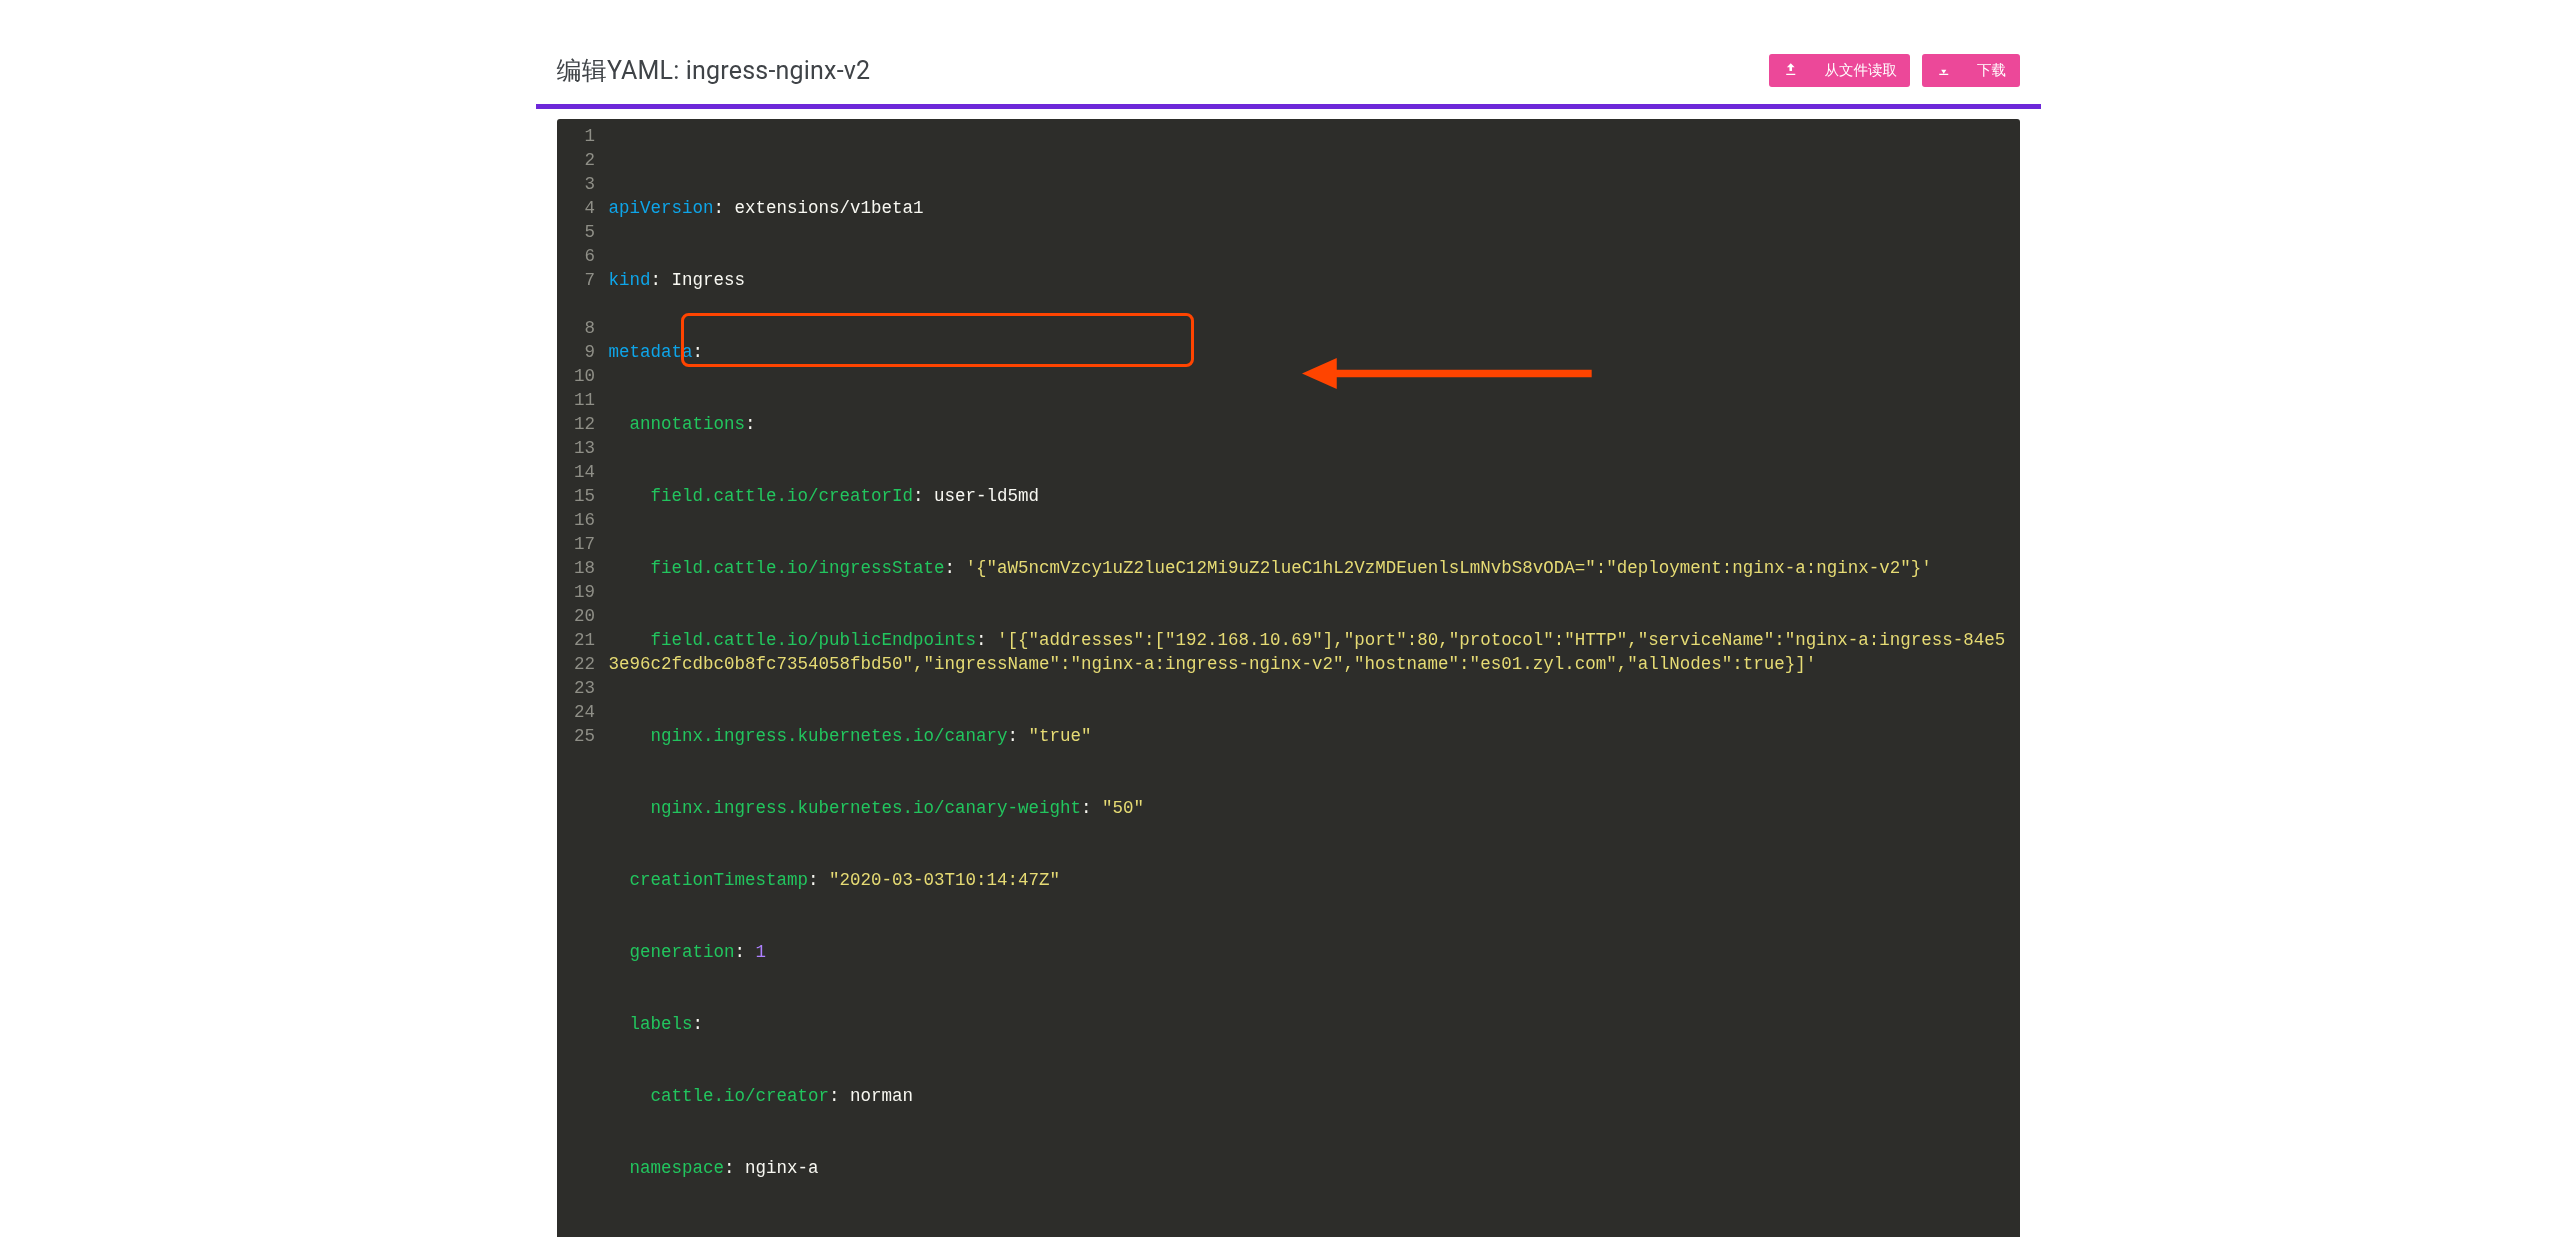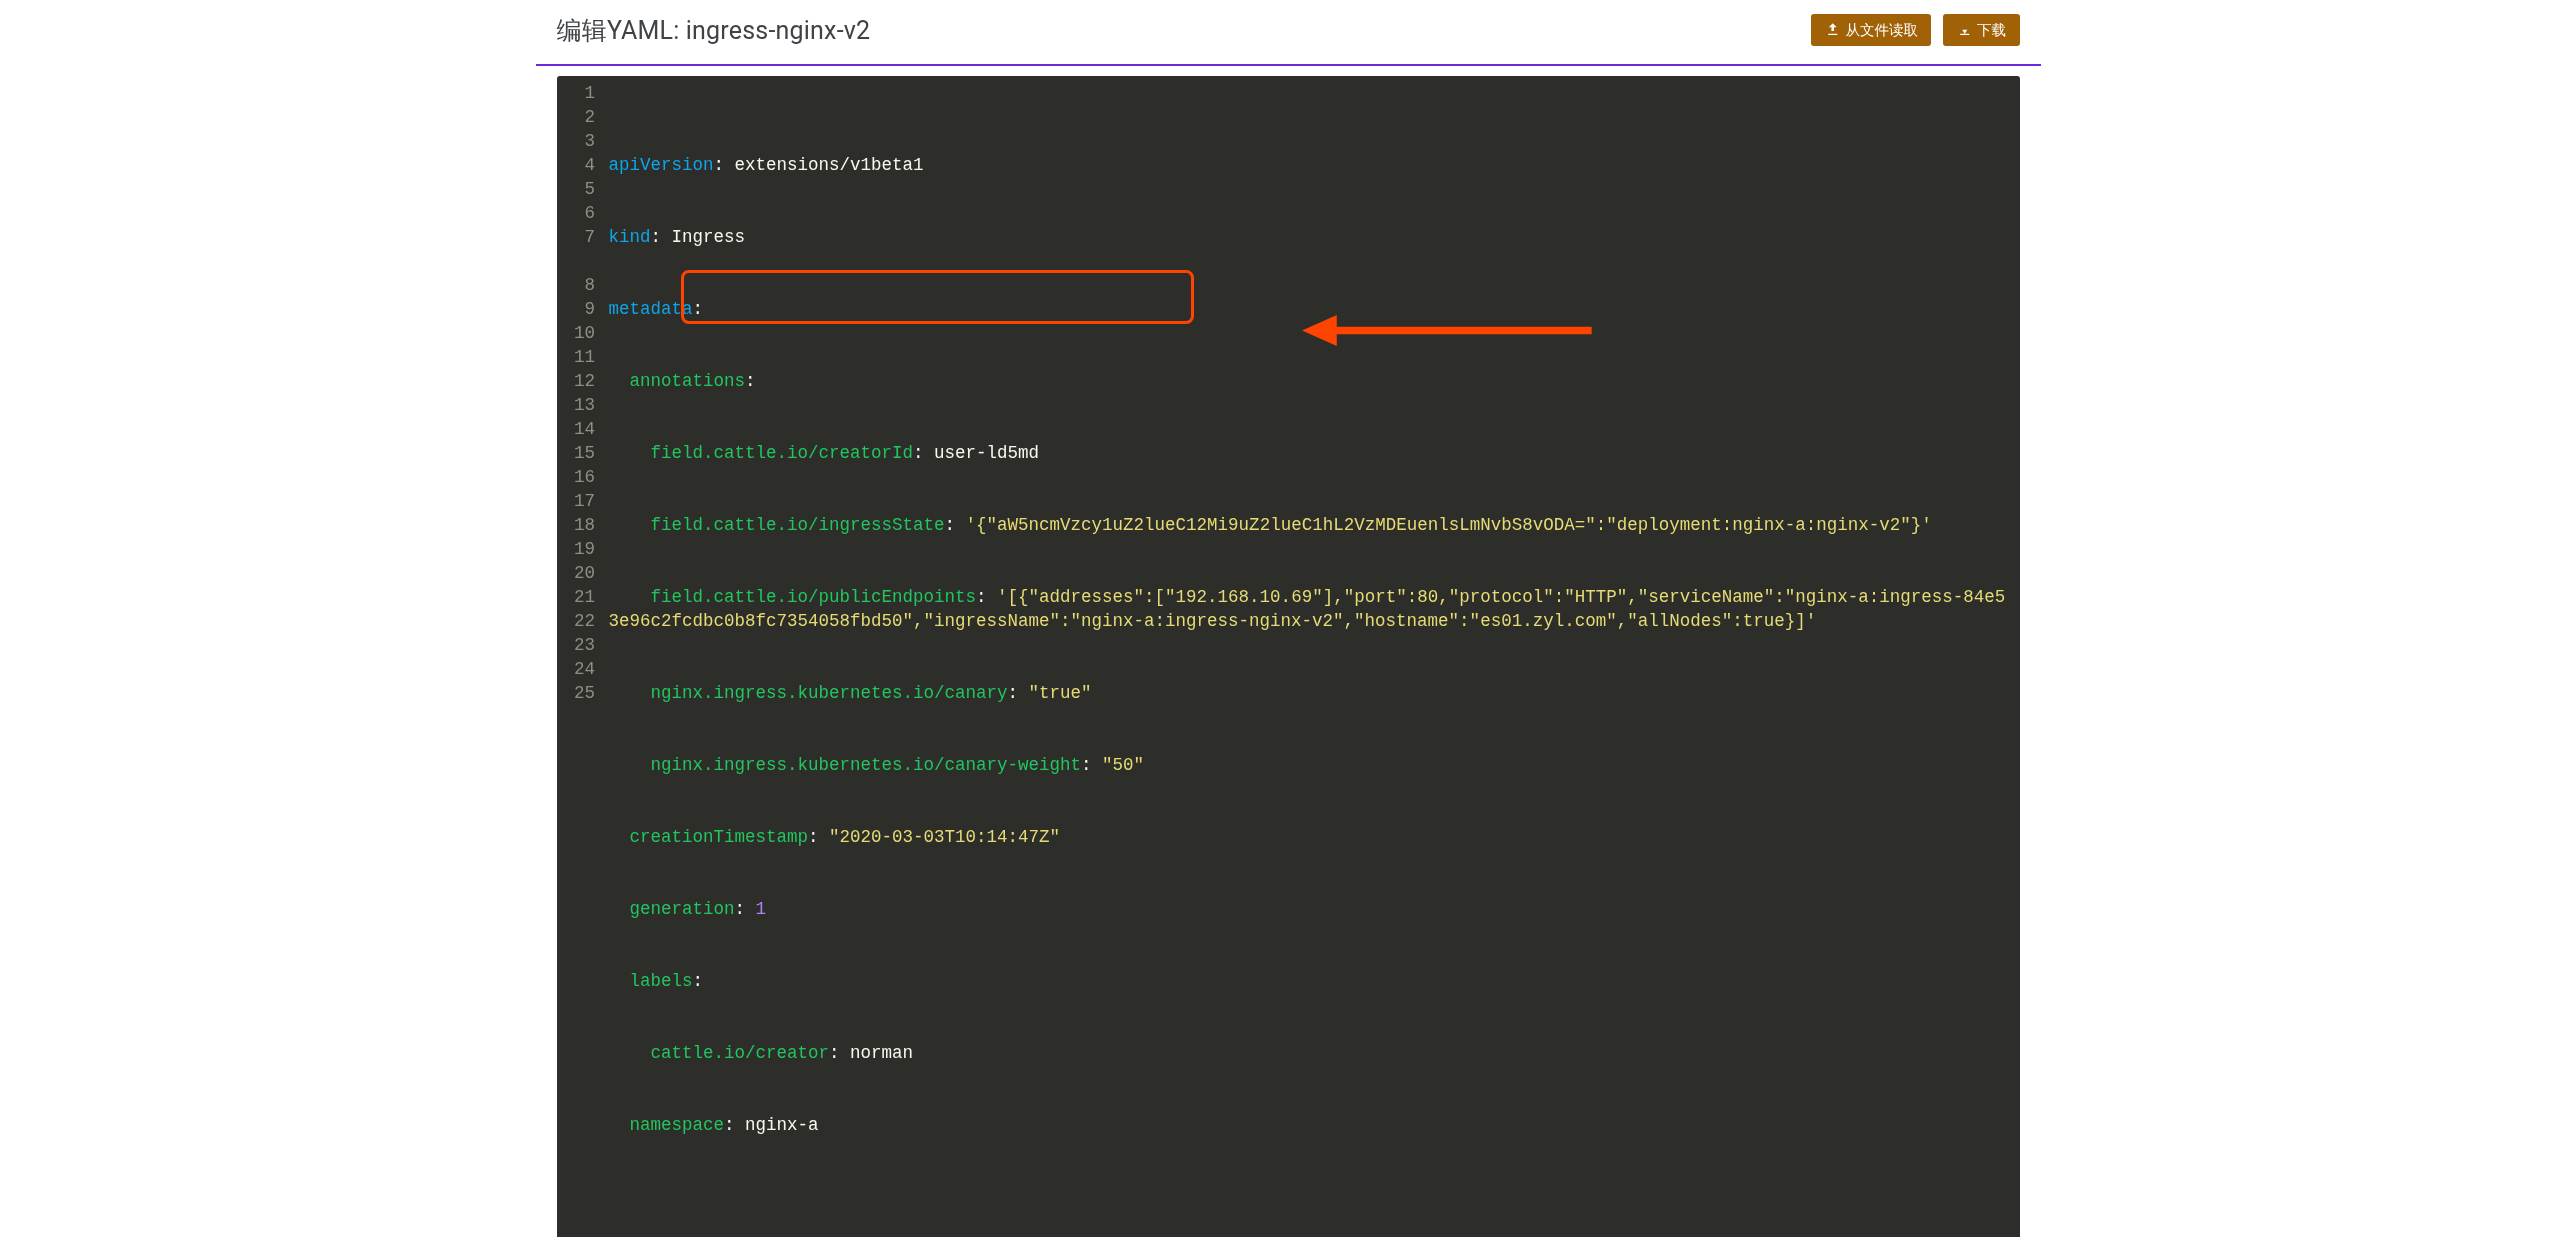--- a/index.html
+++ b/index.html
@@ -11,46 +11,47 @@
   }
   .container {
     width: 1505px;
     margin: 0 auto;
     background: #fff;
     box-sizing: border-box;
     position: relative;
   }
   .header {
     display: flex;
-    align-items: center;
+    align-items: flex-end;
     justify-content: space-between;
     padding: 13.5px 21px 17.4px 21px;
-    border-bottom: 2px solid #6d28d9;
+    border-bottom: 5px solid #6d28d9;
+    margin-top: 40px;
   }
   .title {
     font-size: 25px;
     font-weight: 400;
     color: #3f4347;
     letter-spacing: 0.2px;
   }
   .header-buttons {
     display: flex;
     gap: 11.6px;
   }
   .btn {
     display: inline-flex;
     align-items: center;
-    background: #a16207;
+    background: #ec4899;
     color: #fff;
     border: none;
     padding: 6.8px 13.5px;
     font-size: 14.5px;
     border-radius: 2.9px;
     cursor: pointer;
-    gap: 5px;
+    gap: 26px;
   }
   .btn .icon {
     display: inline-flex;
     align-items: center;
     justify-content: center;
   }
   .btn svg {
     fill: #fff;
   }
   .editor-wrap {

